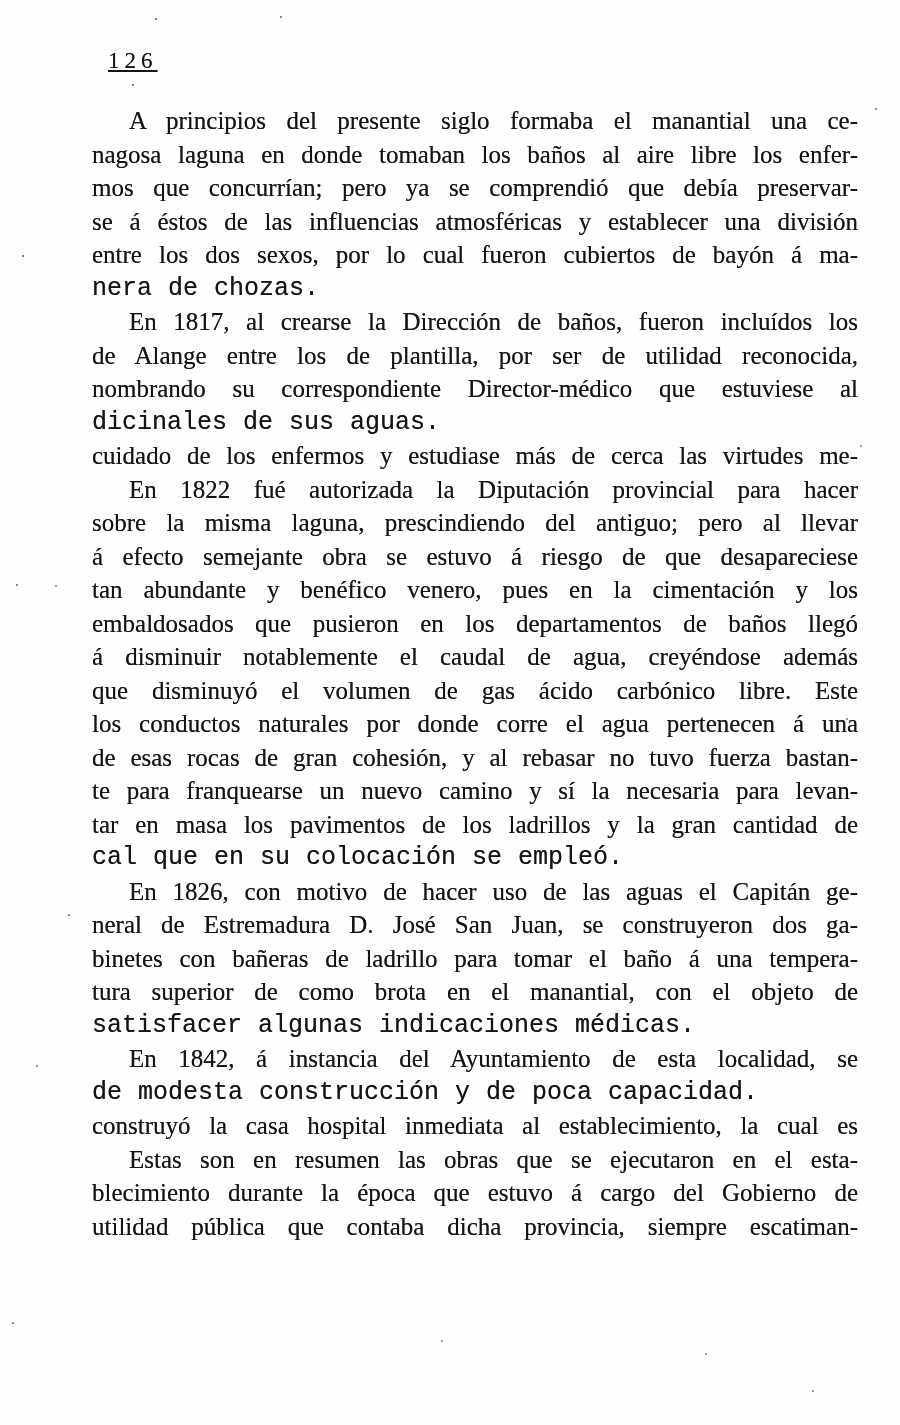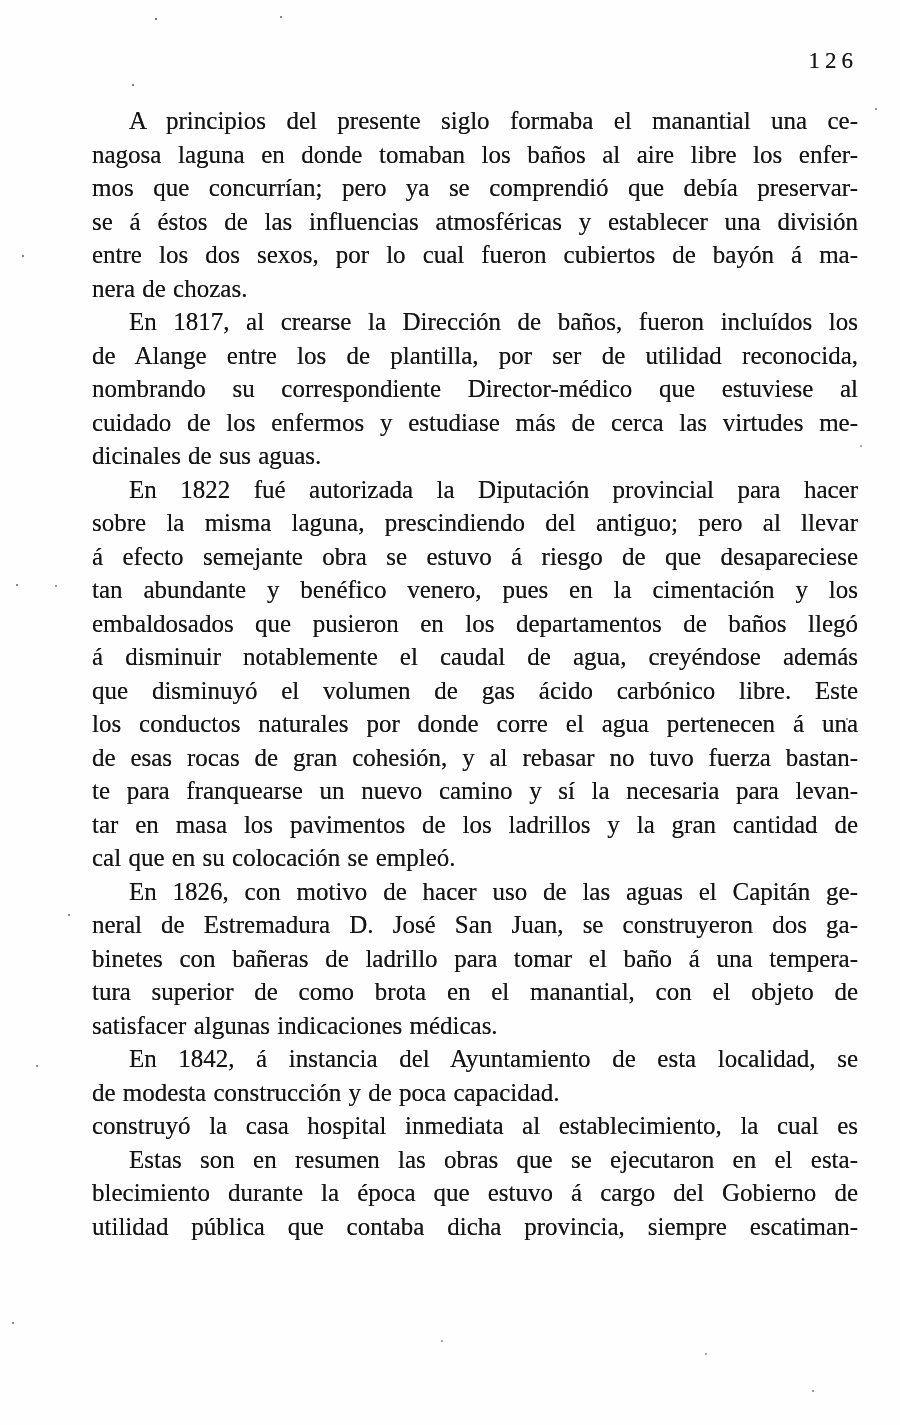--- a/index.html
+++ b/index.html
@@ -14,26 +14,27 @@
     position: relative;
     width: 900px;
     height: 1425px;
     background: #fefefe;
     font-family: "Liberation Serif", "DejaVu Serif", serif;
     color: #141414;
   }
   .page-number {
     position: absolute;
     top: 48px;
-    left: 92px;
+    left: 108px;
     width: 766px;
-    text-align: right;
+    text-align: left;
     font-size: 23px;
     letter-spacing: 5px;
     text-shadow: 0 0 0.5px rgba(0,0,0,0.55);
+    text-decoration: underline;
   }
   .text-block {
     position: absolute;
     top: 104px;
     left: 92px;
     width: 766px;
   }
   .paragraph {
     margin: 0;
     padding: 0;
@@ -46,20 +47,21 @@
     text-align: justify;
     text-align-last: justify;
     text-shadow: 0 0 0.6px rgba(10,10,10,0.65);
     word-spacing: 1px;
   }
   .line.indent {
     text-indent: 37px;
   }
   .line.para-end {
     text-align-last: left;
+    font-family: Liberation Mono, monospace;
   }
   
   .speckles {
     position: absolute;
     top: 0; left: 0;
     width: 2px; height: 2px;
     background: transparent;
     box-shadow:
       155px 18px 0 rgba(0,0,0,0.55),
       280px 16px 0 rgba(0,0,0,0.45),
@@ -90,22 +92,22 @@
         <div class="line">nagosa laguna en donde tomaban los baños al aire libre los enfer-</div>
         <div class="line">mos que concurrían; pero ya se comprendió que debía preservar-</div>
         <div class="line">se á éstos de las influencias atmosféricas y establecer una división</div>
         <div class="line">entre los dos sexos, por lo cual fueron cubiertos de bayón á ma-</div>
         <div class="line para-end">nera de chozas.</div>
       </div>
       <div class="paragraph">
         <div class="line indent">En 1817, al crearse la Dirección de baños, fueron incluídos los</div>
         <div class="line">de Alange entre los de plantilla, por ser de utilidad reconocida,</div>
         <div class="line">nombrando su correspondiente Director-médico que estuviese al</div>
+        <div class="line para-end">dicinales de sus aguas.</div>
         <div class="line">cuidado de los enfermos y estudiase más de cerca las virtudes me-</div>
-        <div class="line para-end">dicinales de sus aguas.</div>
       </div>
       <div class="paragraph">
         <div class="line indent">En 1822 fué autorizada la Diputación provincial para hacer</div>
         <div class="line">sobre la misma laguna, prescindiendo del antiguo; pero al llevar</div>
         <div class="line">á efecto semejante obra se estuvo á riesgo de que desapareciese</div>
         <div class="line">tan abundante y benéfico venero, pues en la cimentación y los</div>
         <div class="line">embaldosados que pusieron en los departamentos de baños llegó</div>
         <div class="line">á disminuir notablemente el caudal de agua, creyéndose además</div>
         <div class="line">que disminuyó el volumen de gas ácido carbónico libre. Este</div>
         <div class="line">los conductos naturales por donde corre el agua pertenecen á una</div>

